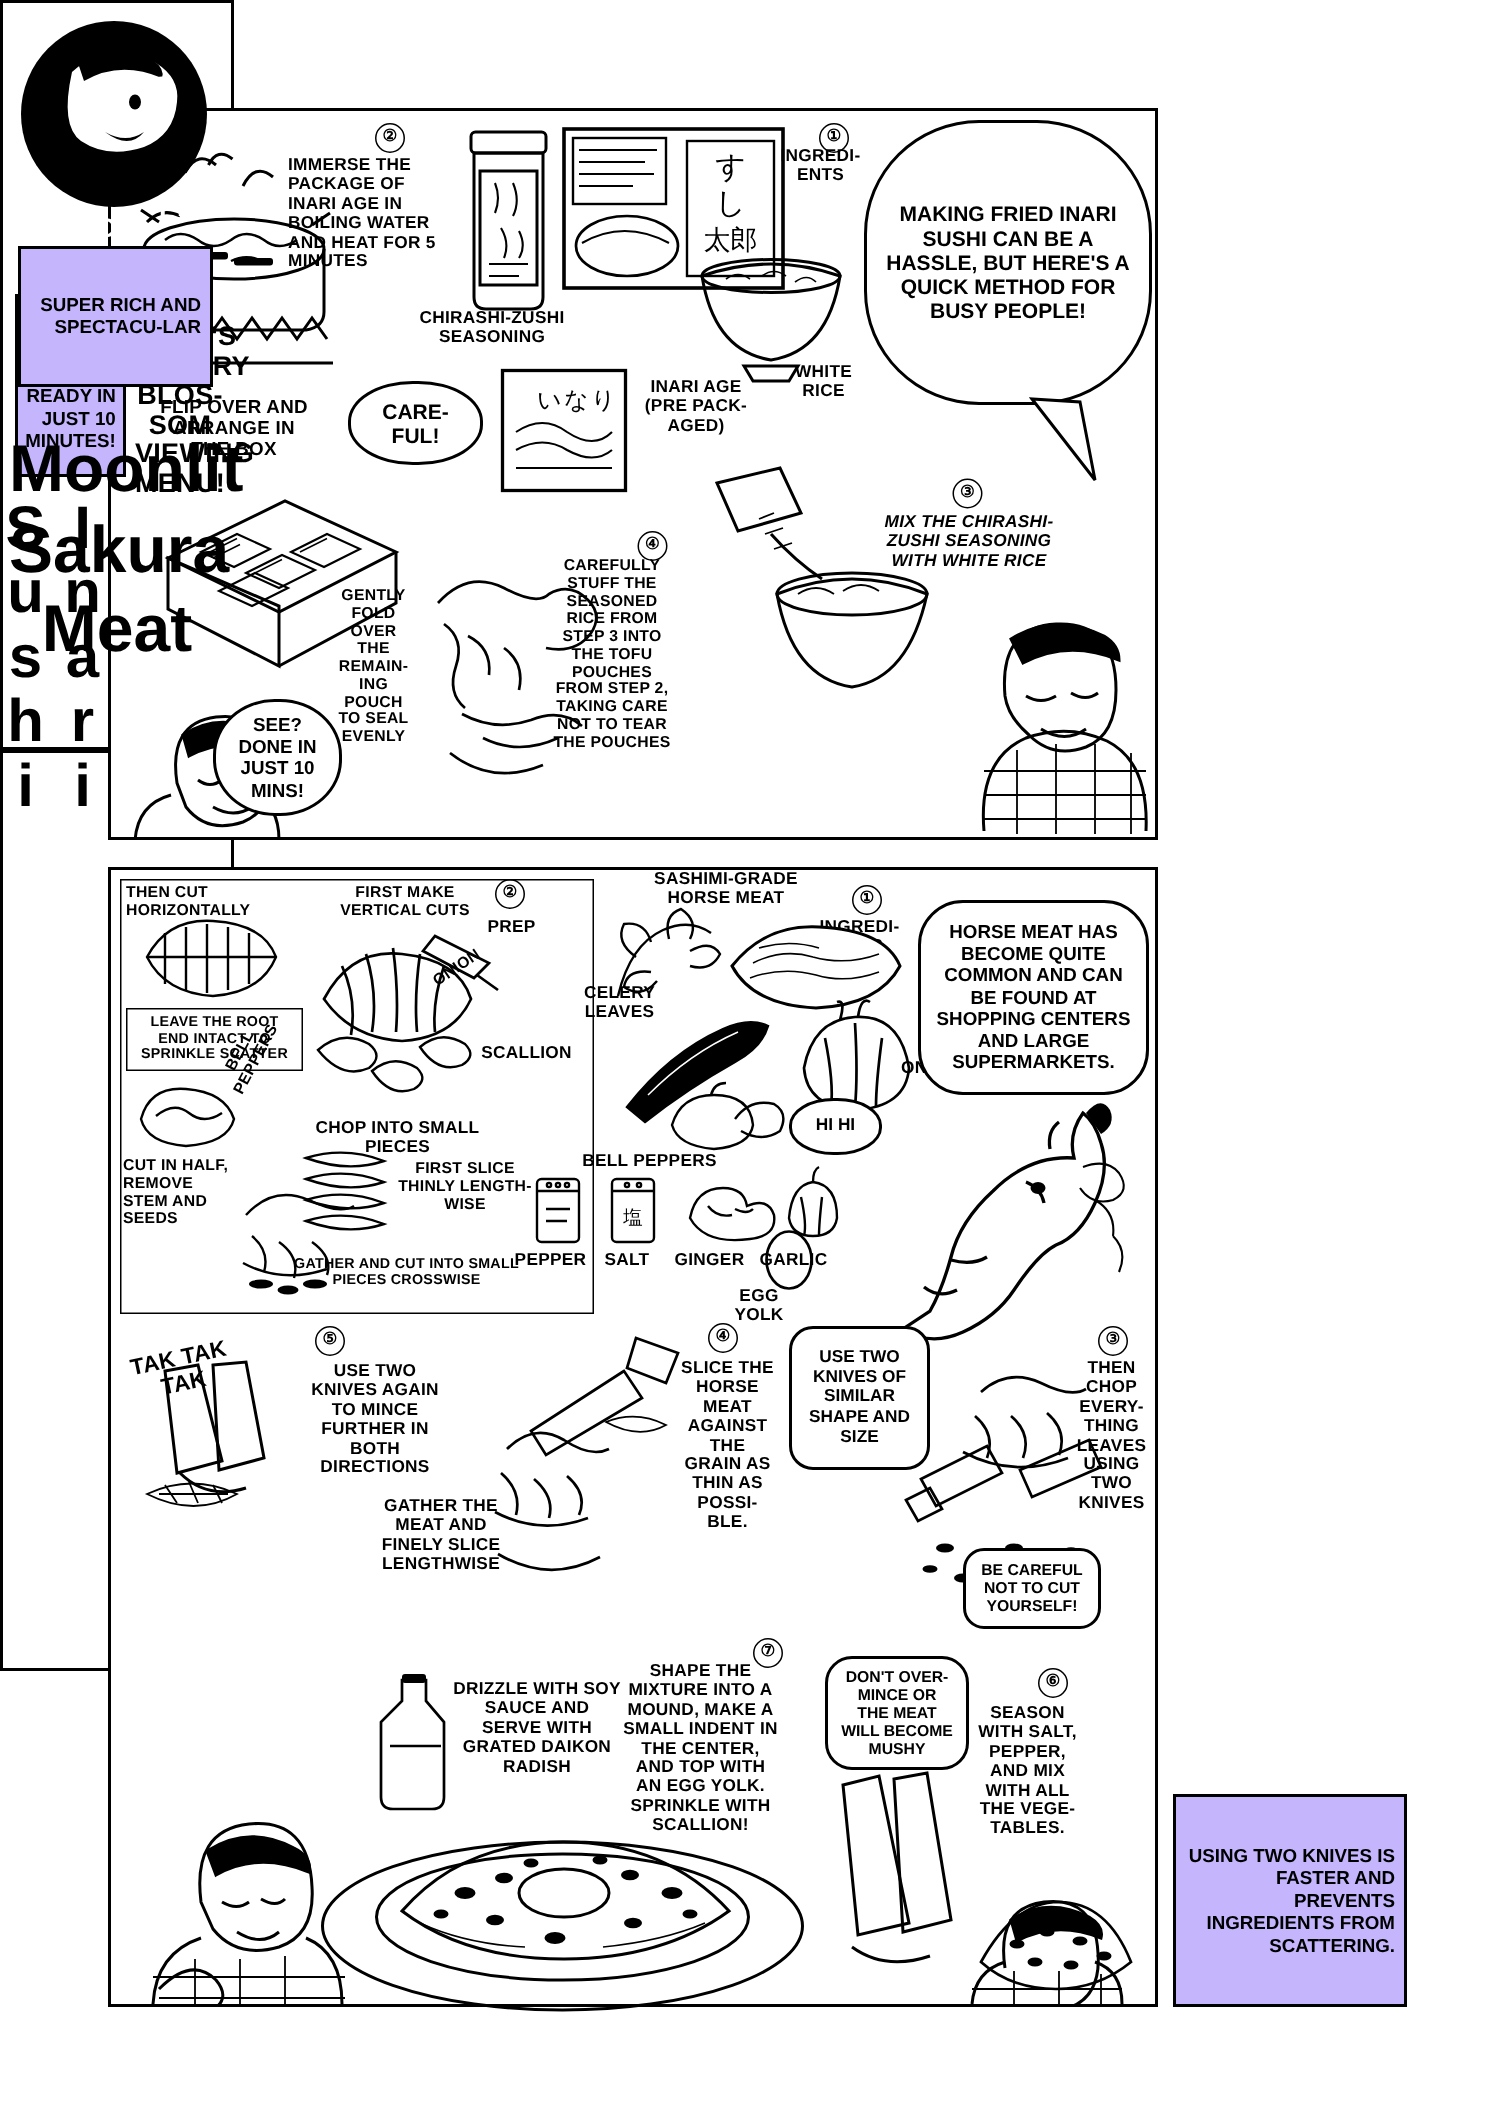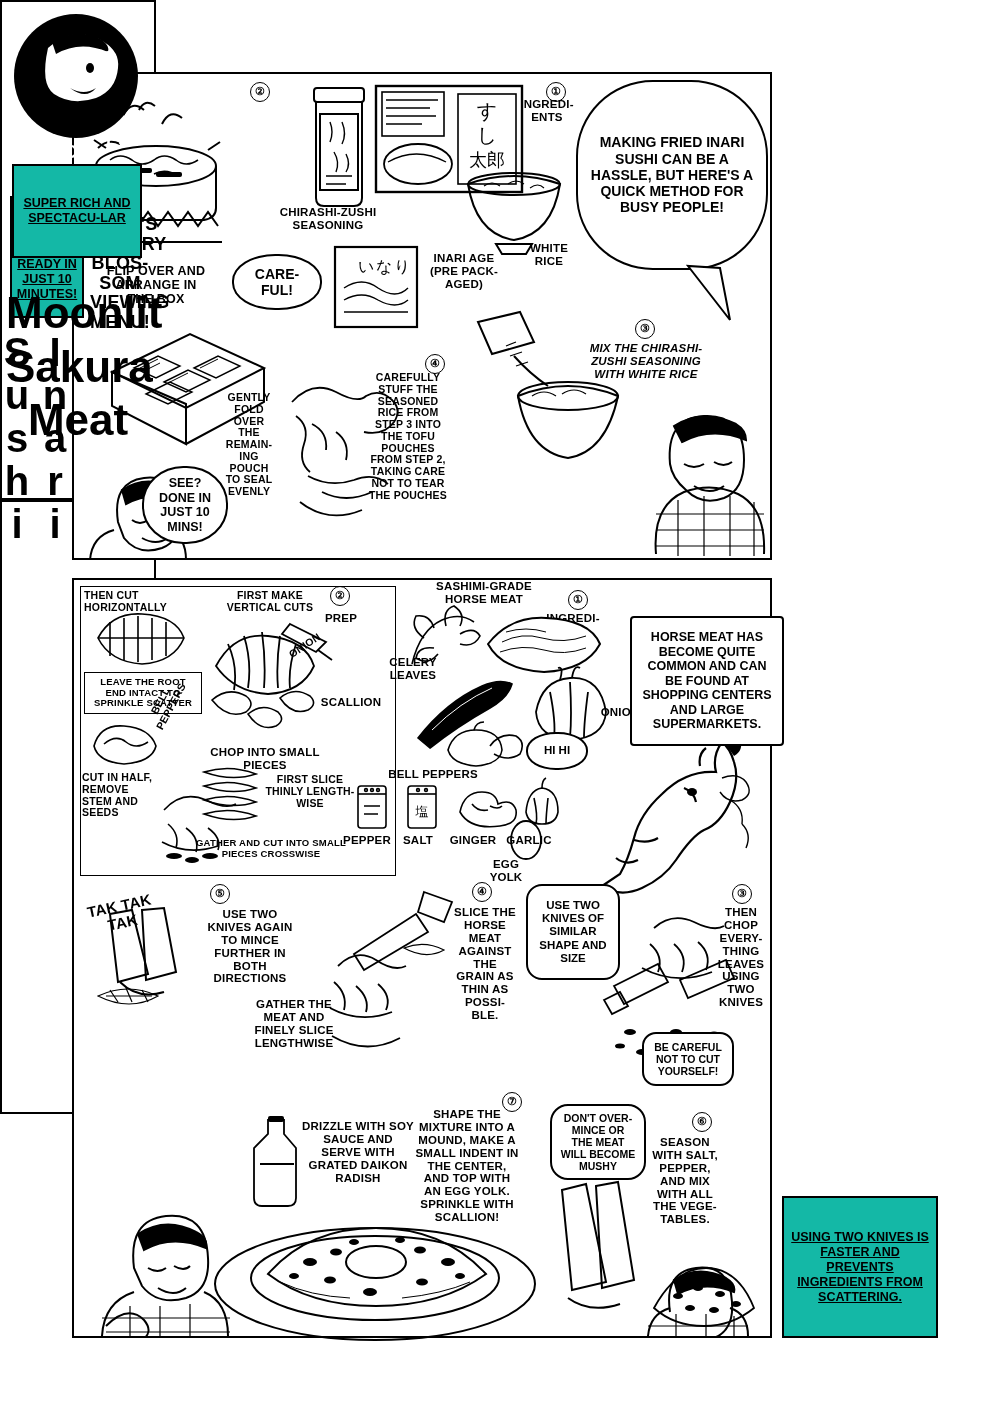--- a/index.html
+++ b/index.html
@@ -60,26 +60,25 @@
     text-align:center; font-weight:bold;
     padding:6px 8px;
     line-height:1.16;
   }
   .balloon.rect { border-radius:14px; }
 
   
   .boxed {
     position:absolute;
     border:2.5px solid #000;
-    background:#14b8a6;
+    background:#c4b5fd;
     display:flex; align-items:center; justify-content:center;
-    text-align:center; font-weight:bold;
+    text-align:right; font-weight:bold;
     line-height:1.2;
     padding:6px;
-    text-decoration:underline;
   }
 
   
   .rail-title {
     position:absolute;
     font-weight:bold;
     text-align:center;
     line-height:0.95;
   }
   .vert {
@@ -130,20 +129,21 @@
           <path d="M14 134 l10 -14 l10 14 l10 -14 l10 14 l10 -14 l10 14 l10 -14 l10 14 l10 -14 l10 14 l10 -14 l10 14"></path>
           <path d="M8 150 h130"></path>
         </g>
         <g class="ink" fill="#000">
           <rect x="38" y="76" width="30" height="5" rx="2"></rect>
           <rect x="72" y="80" width="26" height="5" rx="2"></rect>
         </g>
       </svg>
     </div>
 
+    <div class="txt s11 left" style="left:118px; top:30px; width:102px; white-space:pre-line;">IMMERSE THE PACKAGE OF INARI AGE IN BOILING WATER AND HEAT FOR 5 MINUTES</div>
 
     <div class="ink" style="left:222px; top:10px;">
       <svg width="86" height="130" viewBox="0 0 86 130">
         <g fill="none" stroke="#000" stroke-width="2">
           <rect x="18" y="4" width="50" height="14" rx="3"></rect>
           <path d="M20 18 h46 v96 q0 8 -8 8 h-30 q-8 0 -8 -8 z"></path>
           <path d="M24 30 h38 v76 h-38 z"></path>
         </g>
         <g fill="none" stroke="#000" stroke-width="1.4">
           <path d="M34 38 q4 10 0 20 M46 38 q5 12 0 22 M38 68 q6 10 2 20 M50 70 q5 10 0 18"></path>
@@ -535,21 +535,21 @@
           <path d="M152 12 q10 -12 16 -2 q4 10 -6 16z"></path>
         </g>
         <g fill="none" stroke="#000" stroke-width="1.4">
           <path d="M150 48 q16 -6 24 4 q8 12 -4 18 q-14 4 -22 -8"></path>
           <path d="M158 70 q14 8 12 24 M170 94 q10 10 4 24"></path>
         </g>
       </svg>
     </div>
     <div class="balloon s11" style="left:452px; top:152px; width:62px; height:38px;">HI HI</div>
 
-    <div class="balloon rect s12" style="left:556px; top:20px; width:154px; height:130px; border-radius:4px;margin-top:16px;">HORSE MEAT HAS BECOME QUITE COMMON AND CAN BE FOUND AT SHOPPING CENTERS AND LARGE SUPERMARKETS.</div>
+    <div class="balloon rect s12" style="left:538px; top:20px; width:154px; height:130px; border-radius:30px;">HORSE MEAT HAS BECOME QUITE COMMON AND CAN BE FOUND AT SHOPPING CENTERS AND LARGE SUPERMARKETS.</div>
 
     <div class="num" style="left:136px; top:304px;">⑤</div>
     <div class="txt s11" style="left:128px; top:328px; width:96px;">USE TWO KNIVES AGAIN TO MINCE FURTHER IN BOTH DIRECTIONS</div>
 
     <div class="txt s12" style="left:4px; top:318px; width:86px; transform:rotate(-12deg); white-space:pre-line; font-size:15px;">TAK TAK
 TAK</div>
 
     <div class="ink" style="left:6px; top:324px;">
       <svg width="130" height="120" viewBox="0 0 130 120">
         <g fill="none" stroke="#000" stroke-width="2">

